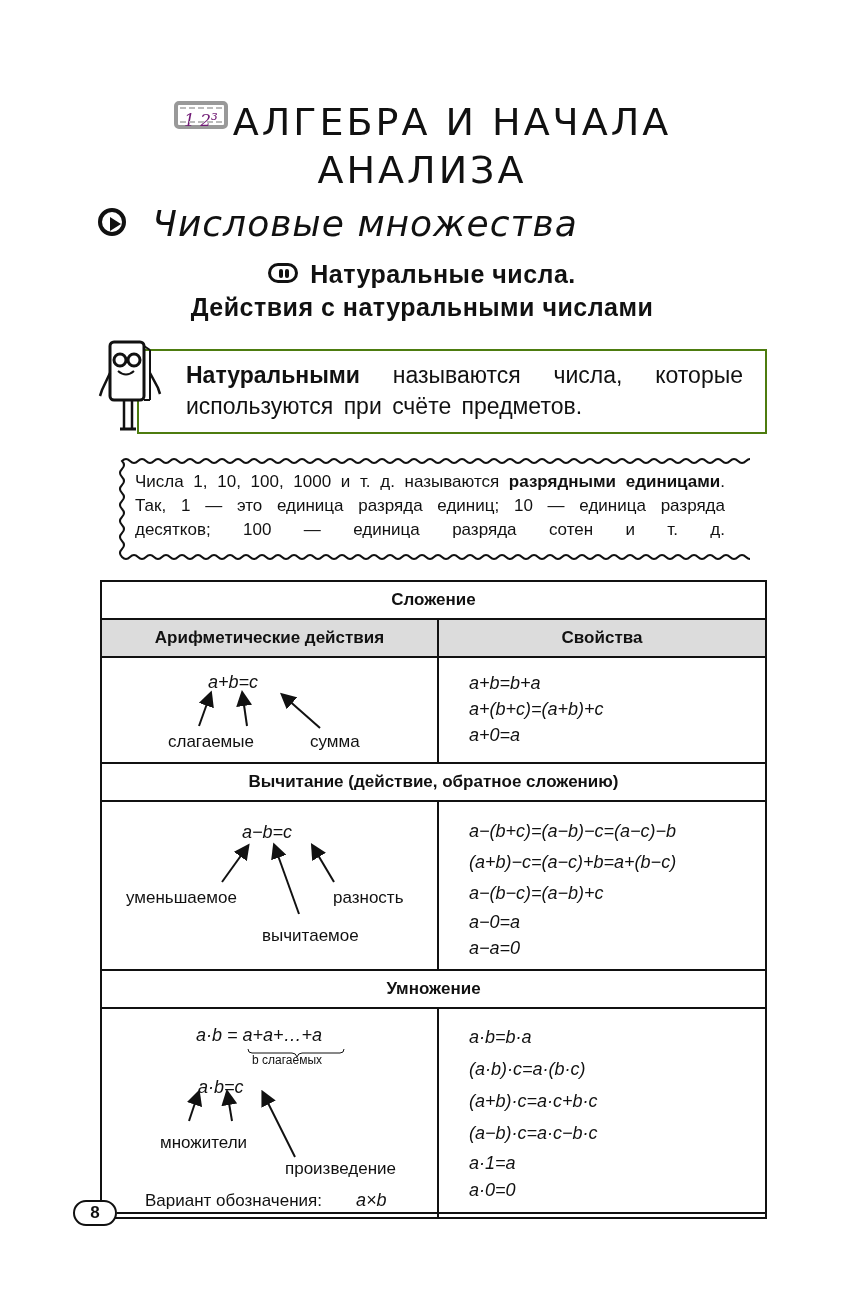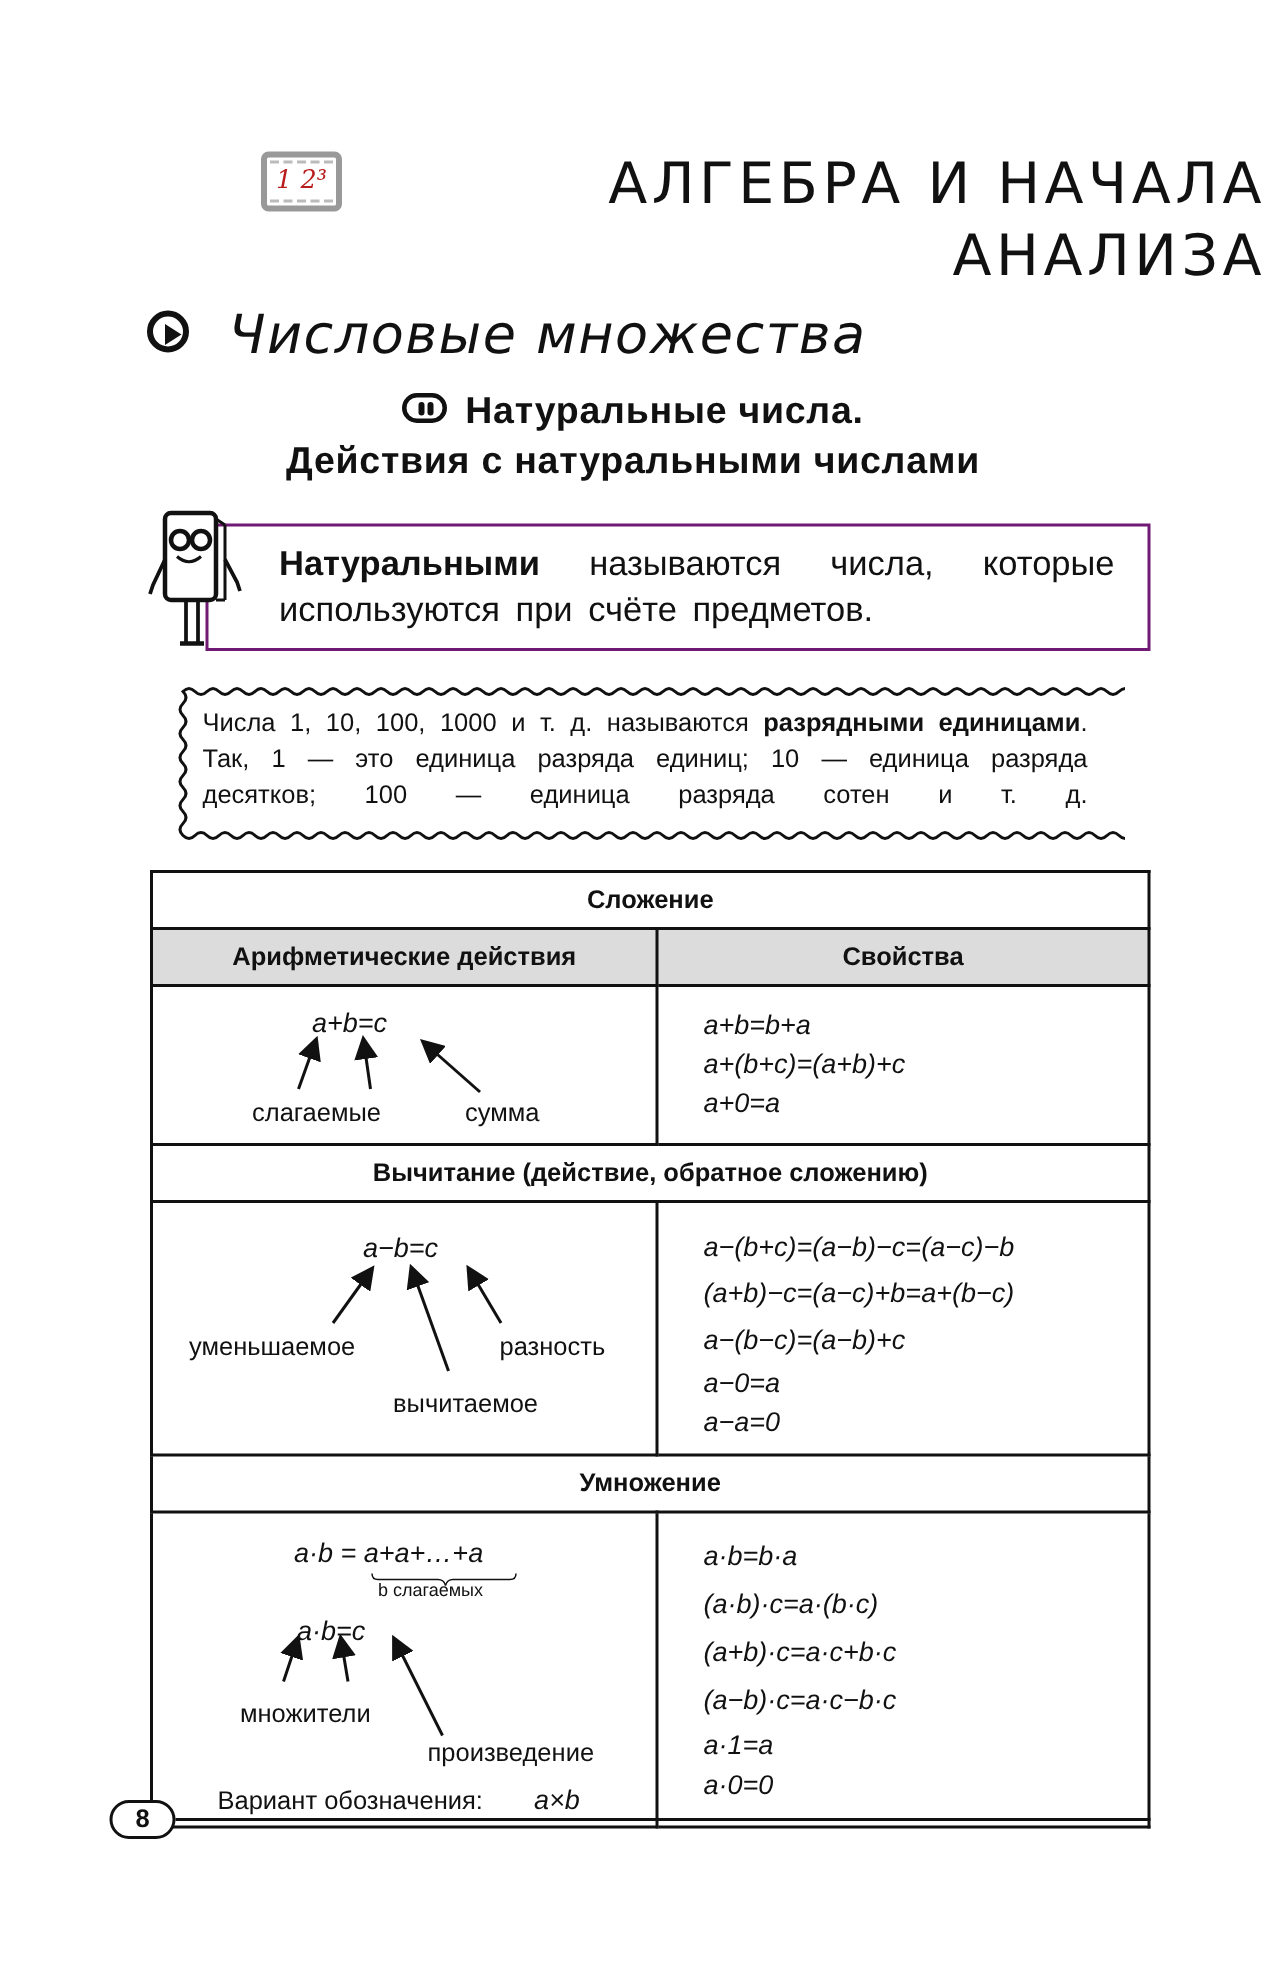--- a/index.html
+++ b/index.html
@@ -1,29 +1,29 @@
 <!DOCTYPE html>
 <html><head>
 <meta charset="utf-8">
 <style>
   html, body { margin: 0; padding: 0; background: #ffffff; }
   body { width: 844px; height: 1311px; position: relative; overflow: hidden; font-family: "Liberation Sans", sans-serif; color: #111; }
   .abs { position: absolute; }
-  .chapter-title { left: 0; width: 844px; top: 98px; text-align: right; font-family: "DejaVu Sans", sans-serif; font-size: 38px; letter-spacing: 3px; line-height: 48px; font-weight: normal; }
+  .chapter-title { left: 0; width: 844px; top: 98px; text-align: center; font-family: "DejaVu Sans", sans-serif; font-size: 38px; letter-spacing: 3px; line-height: 48px; font-weight: normal; }
   .chapter-title .line { display: block; }
-  .chapter-icon { position: absolute; left: 174px; top: 101px; width: 54px; height: 40px; border: 4px solid #999; border-radius: 5px; background: #fff; box-sizing: border-box; font-family: "DejaVu Serif", serif; font-style: italic; font-size: 17px; line-height: 30px; text-align: center; color: #b91c1c; }
+  .chapter-icon { position: absolute; left: 174px; top: 101px; width: 54px; height: 28px; border: 4px solid #999; border-radius: 5px; background: #fff; box-sizing: border-box; font-family: "DejaVu Serif", serif; font-style: italic; font-size: 17px; line-height: 30px; text-align: center; color: #701a75; }
   .chapter-icon::before { content: ""; position: absolute; left: 2px; right: 2px; top: 2px; bottom: 2px; border-top: 2px dashed #bbb; border-bottom: 2px dashed #bbb; }
   .section-title { left: 0; width: 676px; top: 198px; text-align: center; font-family: "DejaVu Sans", sans-serif; font-size: 36px; line-height: 52px; font-style: italic; letter-spacing: 1px; }
   .play-icon { display: inline-block; width: 28px; height: 28px; border: 4px solid #111; border-radius: 50%; box-sizing: border-box; vertical-align: middle; margin-right: 26px; position: relative; top: -4px; }
   .play-icon::after { content: ""; position: absolute; left: 8px; top: 5px; border-left: 11px solid #111; border-top: 7px solid transparent; border-bottom: 7px solid transparent; }
   .subsection-title { left: 0; width: 844px; top: 258px; text-align: center; font-weight: bold; font-size: 25px; line-height: 33px; letter-spacing: 0.5px; }
   .sub-icon { display: inline-block; width: 30px; height: 20px; border: 3px solid #111; border-radius: 10px; box-sizing: border-box; vertical-align: middle; margin-right: 12px; position: relative; top: -3px; }
   .sub-icon::before, .sub-icon::after { content: ""; position: absolute; top: 3px; width: 4px; height: 9px; background: #111; border-radius: 2px; }
   .sub-icon::before { left: 8px; } .sub-icon::after { left: 14px; }
-  .def-box { left: 137px; top: 349px; width: 630px; height: 85px; border: 2px solid #701a75; box-sizing: border-box; }
+  .def-box { left: 137px; top: 349px; width: 630px; height: 85px; border: 2px solid #4d7c0f; box-sizing: border-box; }
   .def-text { position: absolute; left: 47px; right: 22px; top: 9px; font-size: 23px; line-height: 31px; text-align: justify; text-align-last: left; word-spacing: 4px; }
   .mascot { left: 98px; top: 338px; width: 72px; height: 96px; }
   .note-box { left: 116px; top: 455px; width: 634px; height: 110px; }
   .note-text { position: absolute; left: 135px; width: 590px; top: 470px; font-size: 17px; line-height: 24px; text-align: justify; text-align-last: justify; word-spacing: 2px; }
   table.props { position: absolute; left: 100px; top: 580px; width: 667px; border-collapse: collapse; }
   table.props td, table.props th { border: 2px solid #111; padding: 0; vertical-align: top; }
   table.props th { background: #dcdcdc; font-size: 17px; font-weight: bold; height: 36px; vertical-align: middle; text-align: center; }
   table.props td.span { text-align: center; font-weight: bold; font-size: 17px; height: 36px; vertical-align: middle; }
   .col-left { width: 335px; }
   .cell-left { position: relative; }

